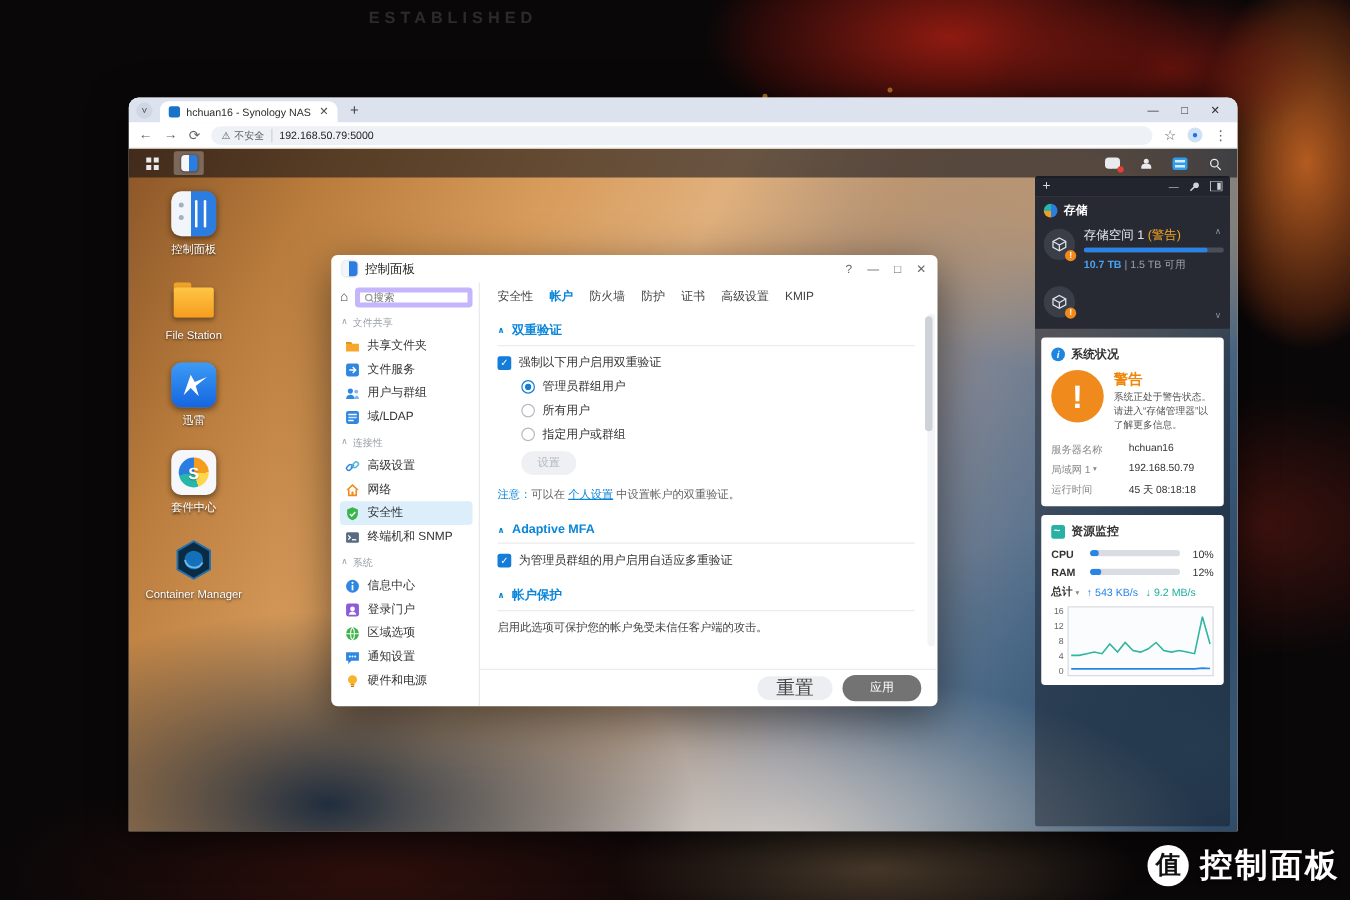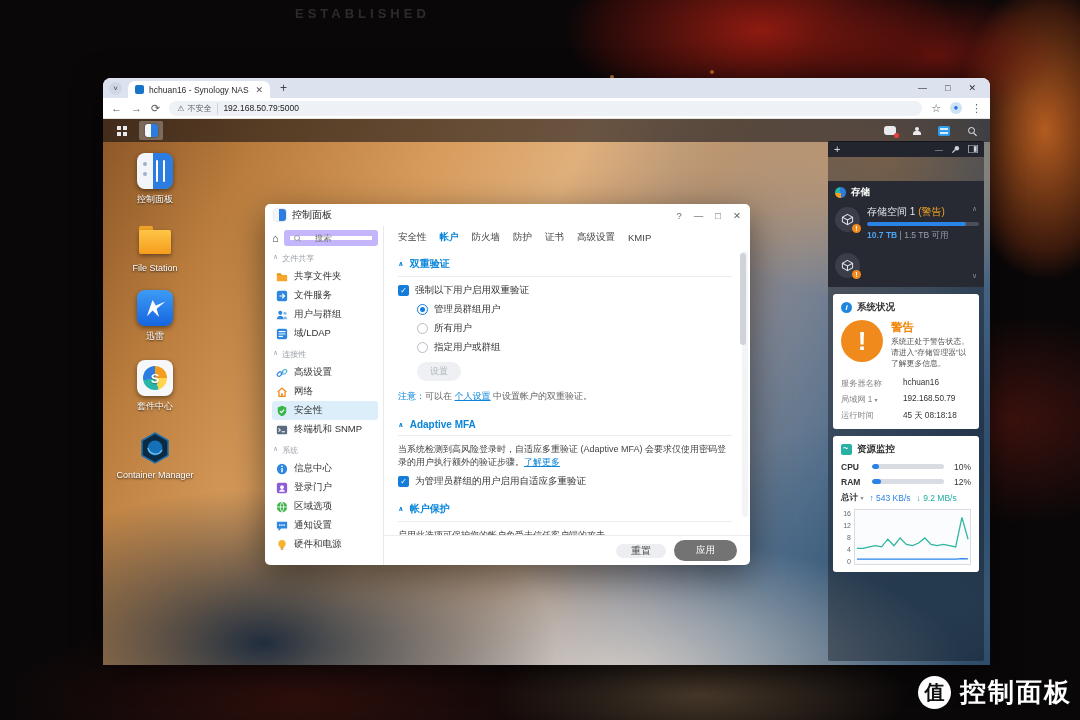--- a/index.html
+++ b/index.html
@@ -86,21 +86,21 @@
   .cp { position:absolute; left:162px; top:85px; width:485px; height:361px; background:#fff; border-radius:5px;
     box-shadow:0 10px 36px rgba(0,0,0,.5); z-index:20; display:flex; flex-direction:column; overflow:hidden; }
   .cp-titlebar { height:22px; display:flex; align-items:center; padding:0 9px; flex:none; }
   .cp-titleicon { width:12px; height:12px; border-radius:3px; background:linear-gradient(90deg,#f2f5f9 0 44%, #2b7de1 44% 100%); box-shadow:0 0 2px rgba(0,0,0,.3); margin-right:6px; }
   .cp-title { font-size:10px; color:#222; }
   .cp-winbtns { margin-left:auto; display:flex; gap:12px; color:#666; font-size:9.5px; }
   .cp-body { flex:1; display:flex; min-height:0; }
   .cp-sidebar { width:119px; border-right:1px solid #e9eaec; padding:4px 5px 4px 7px; overflow:hidden; position:relative; flex:none; }
   .cp-searchrow { display:flex; align-items:center; gap:5px; margin-bottom:7px; }
   .home-ic { font-size:11px; color:#444; }
-  .cp-search { flex:1; height:16px; border:6px solid #c4b5fd; border-radius:3px; display:flex; align-items:center; padding:0 4px; gap:15px; }
+  .cp-search { flex:1; height:16px; border:4px solid #c4b5fd; border-radius:3px; display:flex; align-items:center; padding:0 4px; gap:1px; }
   .cp-search .mag2 { width:6px; height:6px; border:1.2px solid #9aa0a8; border-radius:50%; position:relative; flex:none; }
   .cp-search .mag2:after { content:""; position:absolute; right:-2.5px; bottom:-1.5px; width:3px; height:1.2px; background:#9aa0a8; transform:rotate(45deg); }
   .cp-search input { border:0; outline:0; width:100%; font-size:8.5px; color:#333; background:transparent; }
   .sb-section { font-size:8px; color:#9aa0a8; margin:6px 0 3px 1px; display:flex; gap:4px; align-items:flex-start; }
   .sb-item { height:19px; display:flex; align-items:center; gap:6px; padding:0 4px; border-radius:3px; font-size:9.5px; color:#333; white-space:nowrap; }
   .sb-item.sel { background:#ddeefb; }
   .sb-item svg { flex:none; }
   .cp-main { flex:1; display:flex; flex-direction:column; min-width:0; position:relative; }
   .cp-tabs { height:23px; display:flex; align-items:center; gap:13px; padding:0 14px; font-size:9.5px; color:#444; flex:none; }
   .cp-tab.act { color:#0a85d9; font-weight:bold; }
@@ -114,29 +114,29 @@
   .rad { width:11px; height:11px; border-radius:50%; border:1px solid #b7bcc4; flex:none; position:relative; background:#fff; }
   .rad.sel { border-color:#147dd9; }
   .rad.sel:after { content:""; position:absolute; left:2px; top:2px; width:5px; height:5px; border-radius:50%; background:#147dd9; }
   .indent { margin-left:19px; }
   .btn-dis { display:inline-block; background:#eef0f3; color:#b3b8bf; font-size:9px; padding:3px 13px; border-radius:10px; margin:1px 0 7px 19px; }
   .note { font-size:9px; color:#666; margin:2px 0 8px; }
   .note .lbl { color:#0a85d9; }
   a.lnk { color:#0a85d9; text-decoration:underline; }
   .para { font-size:9px; color:#444; line-height:1.45; margin-bottom:6px; }
   .cp-footer { height:30px; border-top:1px solid #ececee; display:flex; align-items:center; justify-content:flex-end; gap:8px; padding-right:13px; flex:none; }
-  .btn-gray { background:#eceef1; color:#444; font-size:10px; padding:0 15px; border-radius:11px; }
+  .btn-gray { background:#eceef1; color:#444; font-size:15px; padding:0 15px; border-radius:11px; }
   .btn-blue { background:#737373; color:#fff; font-size:9.5px; padding:4px 22px; border-radius:11px; }
 
   
   .panel { position:absolute; left:725px; top:22px; width:156px; height:520px; background:rgba(14,17,25,.42); border-radius:2px; z-index:10; }
   .panel-head { height:16px; display:flex; align-items:center; padding:0 6px; background:#22252d; border-radius:2px 2px 0 0; }
   .panel-head .plus { color:#d7dae0; font-size:11px; }
   .panel-head .ph-r { margin-left:auto; display:flex; gap:8px; color:#b8bcc4; font-size:8px; align-items:center; }
-  .w-storage { background:#272a33; padding:5px 7px 7px;margin-top:24px; }
+  .w-storage { background:#272a33; padding:5px 7px 7px; }
   .w-title { display:flex; align-items:center; gap:5px; margin-bottom:6px; }
   .pie { width:11px; height:11px; border-radius:50%; background:conic-gradient(#2b7de1 0 50%, #f59d1e 50% 75%, #27b6a8 75% 100%); }
   .w-title span { font-size:9.5px; color:#fff; font-weight:bold; }
   .vol { display:flex; gap:7px; margin-bottom:9px; position:relative; }
   .vol-ic { width:25px; height:25px; border-radius:50%; background:#3a3e49; position:relative; flex:none; margin-top:2px; }
   .vol-ic svg { position:absolute; left:6px; top:6px; }
   .vol-ic .warn { position:absolute; right:-1px; bottom:-1px; width:9px; height:9px; border-radius:50%; background:#f08a1d; color:#fff; font-size:7px; font-weight:bold; text-align:center; line-height:9px; }
   .vol-main { flex:1; min-width:0; }
   .vol-name { font-size:10px; color:#e4e6ea; margin-bottom:3px; }
   .vol-name .st { color:#f5a623; }
@@ -462,21 +462,20 @@
               </div>
               <div class="btn-dis">设置</div>
               <div class="note">
                 <span class="lbl">注意：</span><span>可以在 </span><a class="lnk">个人设置</a><span> 中设置帐户的双重验证。</span>
               </div>
 
               <div class="sec-head">
                   <span class="chev">∧</span>
                   <span>Adaptive MFA</span>
                 </div>
-              <div class="para"><span>当系统检测到高风险登录时，自适应多重验证 (Adaptive MFA) 会要求仅使用密码登录的用户执行额外的验证步骤。</span><a class="lnk">了解更多</a></div>
               <div class="row">
                 <span class="cbx">✓</span>
                 <span>为管理员群组的用户启用自适应多重验证</span>
               </div>
 
               <div class="sec-head">
                   <span class="chev">∧</span>
                   <span>帐户保护</span>
                 </div>
               <div class="para">启用此选项可保护您的帐户免受未信任客户端的攻击。</div>

